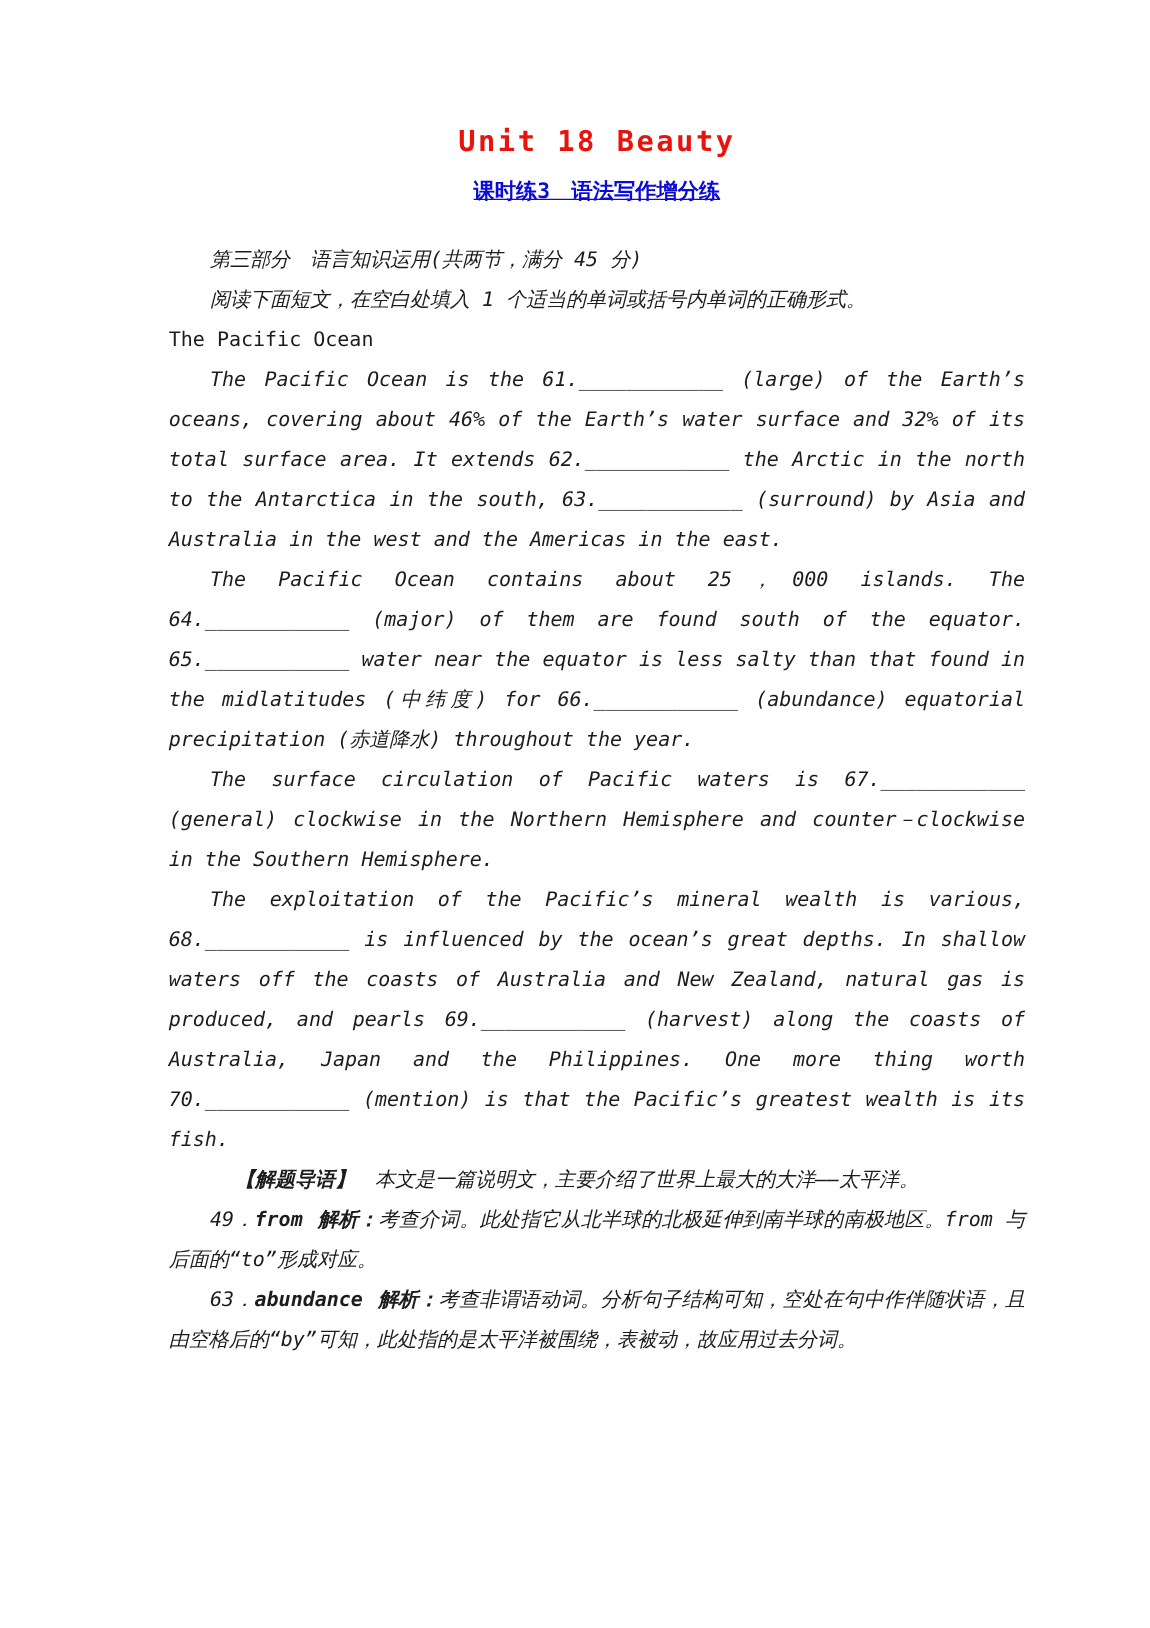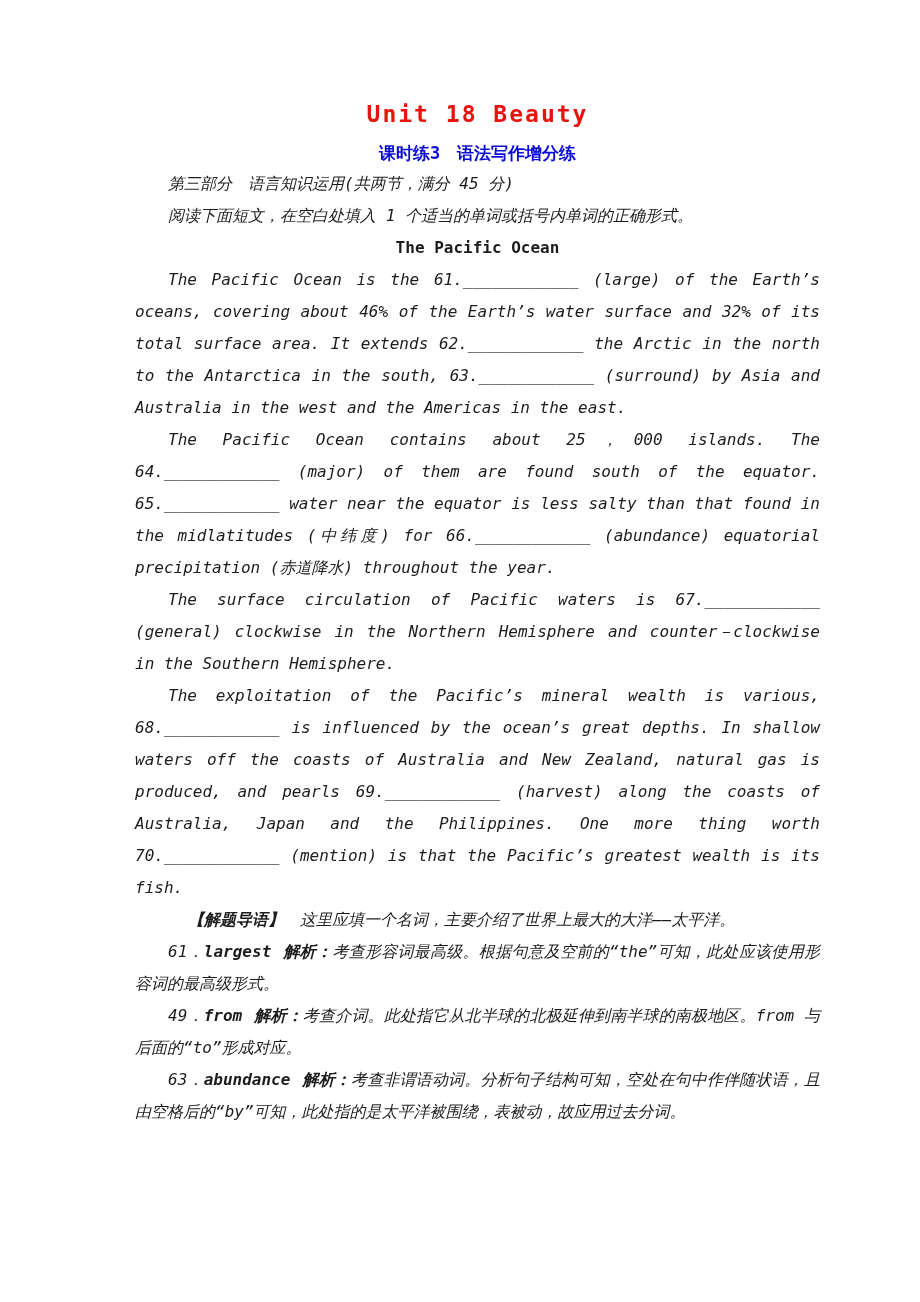--- a/index.html
+++ b/index.html
@@ -28,36 +28,35 @@
     line-height: 28px;
     margin: 0 0 14px 0;
     letter-spacing: 2px;
   }
   .doc-subtitle {
     text-align: center;
     color: #0b0bd6;
     font-size: 17px;
     font-weight: bold;
     line-height: 22px;
-    margin: 0 0 4px 0;
+    margin: 0 0 28px 0;
+    text-decoration: underline;
   }
   p.line {
     font-size: 16px;
     line-height: 32px;
     margin: 0;
     text-align: justify;
   }
   p.indent {
     text-indent: 33px;
     font-style: italic;
   }
   p.center {
-    text-align: center;
     text-indent: 0;
-    font-weight: bold;
   }
   .bold { font-weight: bold; margin-left: 20px; }
   .answer-word { font-weight: bold; }
   .analysis-label { font-weight: bold; }
   .gap-wide { display: inline-block; width: 16px; }
   .gap-small { display: inline-block; width: 12px; }
 </style>
 </head>
 <body>
 
@@ -76,22 +75,21 @@
   <p class="line center">The Pacific Ocean</p>
 
   <p class="line indent">The Pacific Ocean is the 61.____________ (large) of the Earth’s oceans, covering about 46% of the Earth’s water surface and 32% of its total surface area. It extends 62.____________ the Arctic in the north to the Antarctica in the south, 63.____________ (surround) by Asia and Australia in the west and the Americas in the east.</p>
 
   <p class="line indent">The Pacific Ocean contains about 25，000 islands. The 64.____________ (major) of them are found south of the equator. 65.____________ water near the equator is less salty than that found in the midlatitudes (中纬度) for 66.____________ (abundance) equatorial precipitation (赤道降水) throughout the year.</p>
 
   <p class="line indent">The surface circulation of Pacific waters is 67.____________ (general) clockwise in the Northern Hemisphere and counter－clockwise in the Southern Hemisphere.</p>
 
   <p class="line indent">The exploitation of the Pacific’s mineral wealth is various, 68.____________ is influenced by the ocean’s great depths. In shallow waters off the coasts of Australia and New Zealand, natural gas is produced, and pearls 69.____________ (harvest) along the coasts of Australia, Japan and the Philippines. One more thing worth 70.____________ (mention) is that the Pacific’s greatest wealth is its fish.</p>
 
-  <p class="line indent"><span class="bold">【解题导语】</span><span class="gap-wide"></span><span>这里应填一个名词，主要介绍了世界上最大的大洋——太平洋。</span></p>
+  <p class="line indent"><span class="bold">【解题导语】</span><span class="gap-wide"></span><span>本文是一篇说明文，主要介绍了世界上最大的大洋——太平洋。</span></p>
 
-  <p class="line indent"><span>61．</span><span class="answer-word">largest</span><span class="gap-small"></span><span class="analysis-label">解析：</span><span>考查形容词最高级。根据句意及空前的“the”可知，此处应该使用形容词的最高级形式。</span></p>
 
   <p class="line indent"><span>49．</span><span class="answer-word">from</span><span class="gap-small"></span><span class="analysis-label">解析：</span><span>考查介词。此处指它从北半球的北极延伸到南半球的南极地区。from 与后面的“to”形成对应。</span></p>
 
   <p class="line indent"><span>63．</span><span class="answer-word">abundance</span><span class="gap-small"></span><span class="analysis-label">解析：</span><span>考查非谓语动词。分析句子结构可知，空处在句中作伴随状语，且由空格后的“by”可知，此处指的是太平洋被围绕，表被动，故应用过去分词。</span></p>
 
 
 </div>
 
 </body></html>

